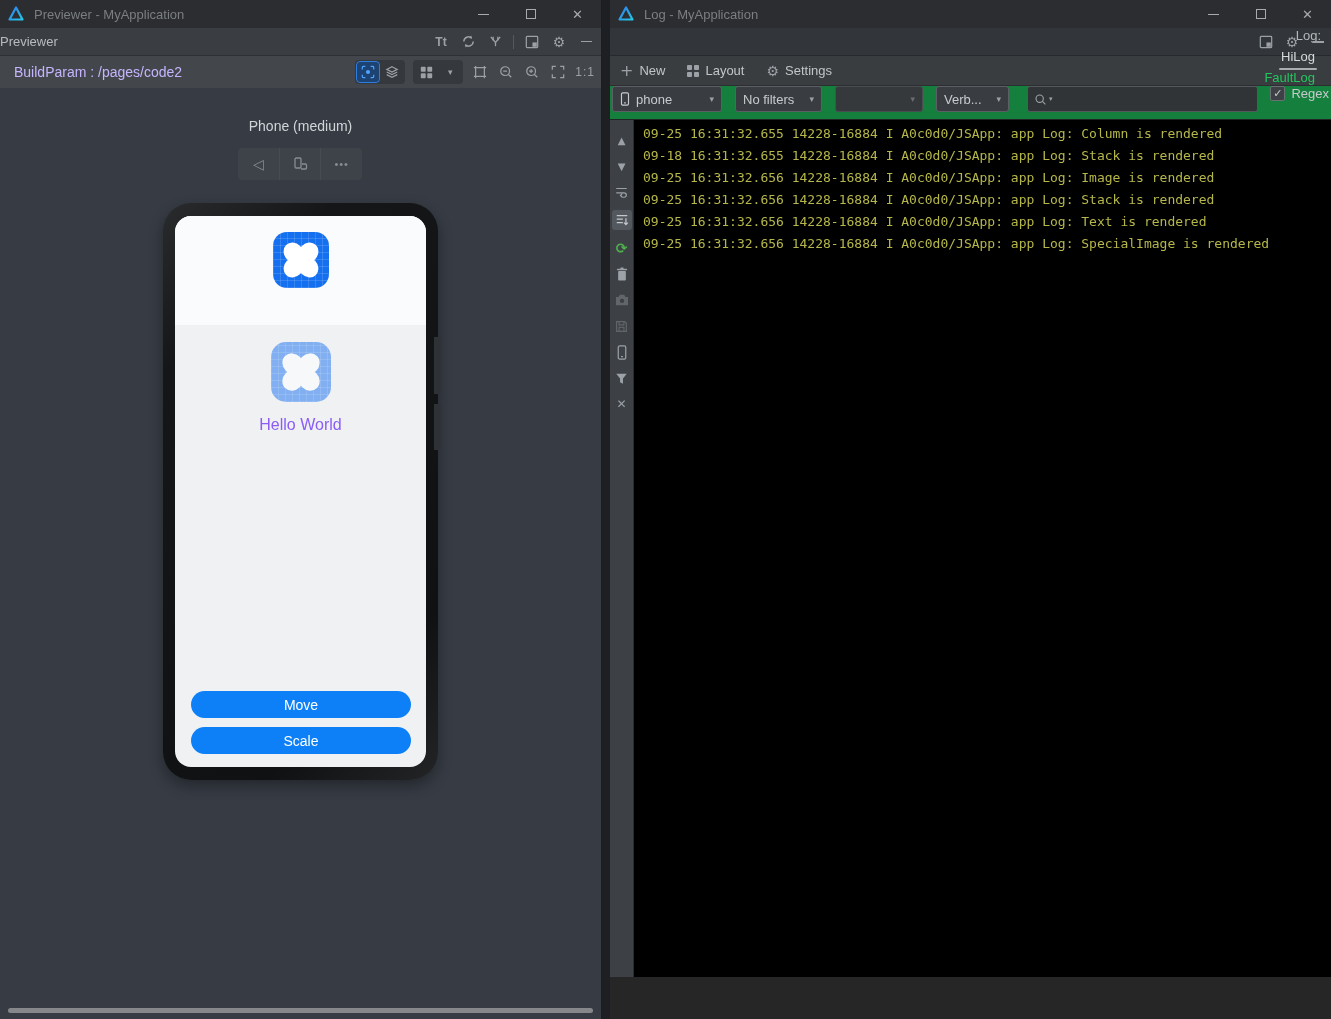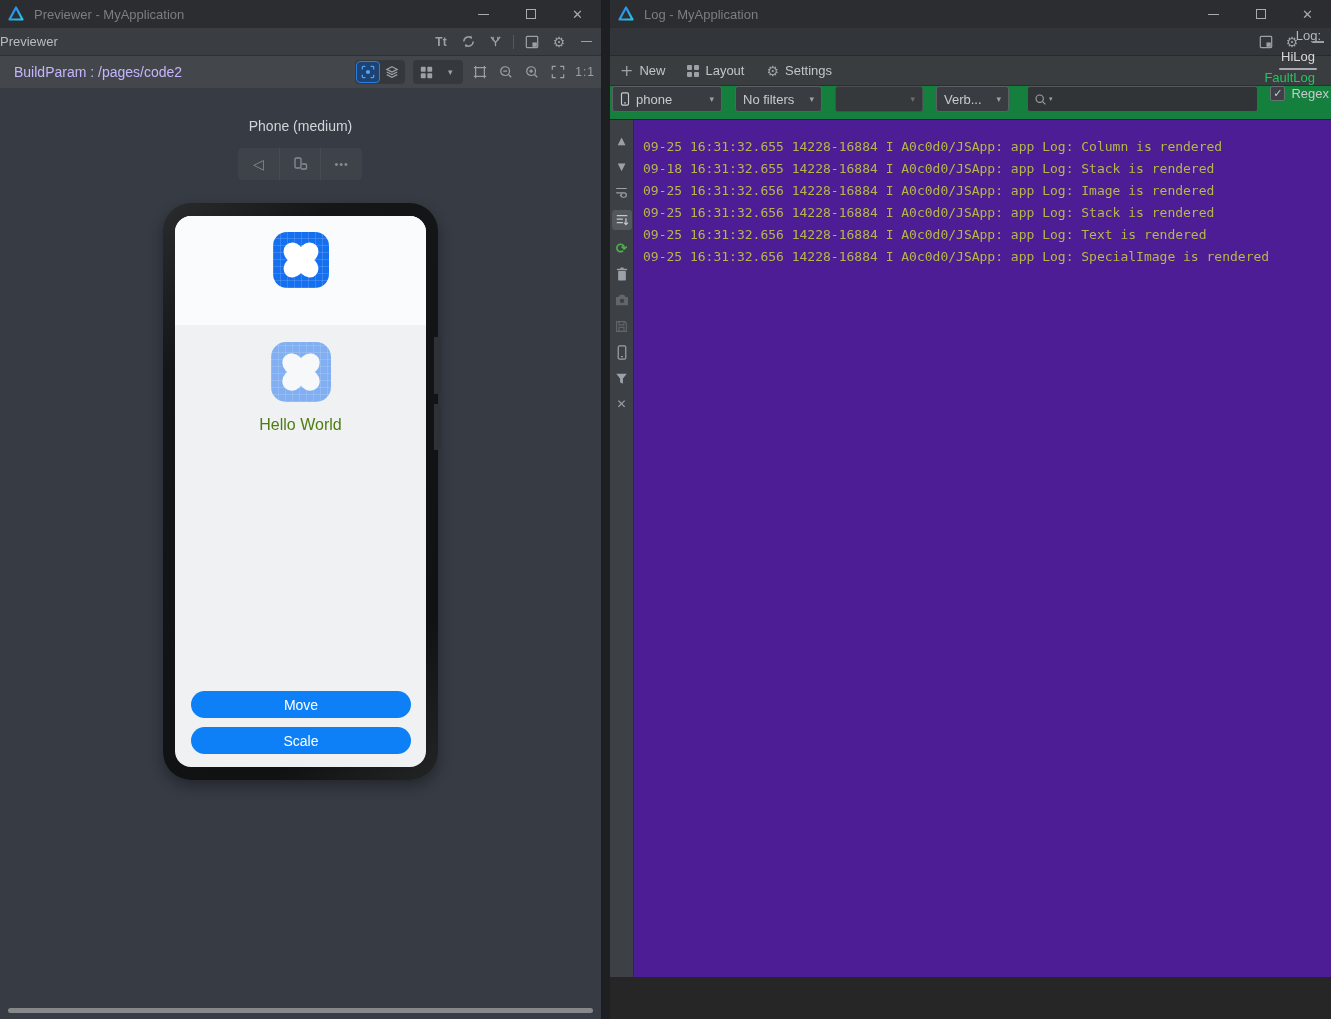--- a/index.html
+++ b/index.html
@@ -53,21 +53,21 @@
   .screen { position:absolute; left:12px; top:13px; width:251px; height:551px; background:#eff1f3; border-radius:16px; overflow:hidden; }
   .screen-topband { position:absolute; top:0; left:0; width:100%; height:109px; background:#fafbfc; }
   .appicon { position:absolute; left:50%; transform:translateX(-50%); border-radius:25%;
     background:
       repeating-linear-gradient(0deg, rgba(255,255,255,.14) 0 1px, transparent 1px 7px),
       repeating-linear-gradient(90deg, rgba(255,255,255,.14) 0 1px, transparent 1px 7px),
       #1570f0; }
   .appicon svg { position:absolute; inset:0; width:100%; height:100%; }
   #appicon-top { top:16px; width:56px; height:56px; }
   #appicon-mid { top:126px; width:60px; height:60px; opacity:.5; }
-  .hello-text { position:absolute; top:200px; width:100%; text-align:center; color:#4d7c0f; font-size:16px; }
+  .hello-text { position:absolute; top:200px; width:100%; text-align:center; color:#8b5cf6; font-size:16px; }
   .pill-btn { position:absolute; left:16px; right:15px; height:27px; background:#0d80f8; border-radius:14px;
     color:#ffffff; font-size:14px; display:flex; align-items:center; justify-content:center; border:none; }
   #btn-move { top:475px; } #btn-scale { top:511px; }
 
   .h-scrollbar { position:absolute; bottom:6px; left:8px; right:8px; height:5px; background:#85878a; border-radius:3px; }
 
   
   .l-tabrow { height:28px; background:#323539; border-bottom:1px solid #27292c; display:flex; align-items:flex-end; padding:0 6px; position:relative;flex-direction:column; }
   .l-tabrow .log-label { color:#b5b8bb; font-size:13px; padding:0 4px 6px 2px; }
   .tab { color:#22c55e; font-size:13px; padding:0 10px 6px 10px; position:relative; cursor:default; }
@@ -101,21 +101,21 @@
   .l-body { position:relative; height:857px; display:flex; }
   .icon-strip { width:24px; background:#3d4145; border-right:1px solid #2a2c2e; display:flex; flex-direction:column;
     align-items:center; padding-top:12px; gap:10px; }
   .strip-ic { width:18px; height:16px; display:flex; align-items:center; justify-content:center;
     color:#9ba1a7; font-size:10px; }
   .strip-ic.selected { background:#53585e; border-radius:3px; width:20px; height:20px; }
   .strip-ic.green { color:#4fae4e; font-size:14px; font-weight:bold; }
   .strip-ic.dim { color:#62666a; }
   .strip-ic svg { display:block; }
 
-  .log-area { flex:1; background:#4c1d95; padding:16px 0 0 9px; overflow:hidden; }
+  .log-area { flex:1; background:#000000; padding:3px 0 0 9px; overflow:hidden;text-decoration:underline; }
   .log-line { font-family:"DejaVu Sans Mono", monospace; font-size:13px; line-height:22px;
     color:#b6b74a; white-space:pre; }
 </style>
 </head>
 <body>
 
 <div class="window" id="win-previewer">
   <div class="titlebar">
     <svg width="16" height="16" viewBox="0 0 16 16">
       <defs>

